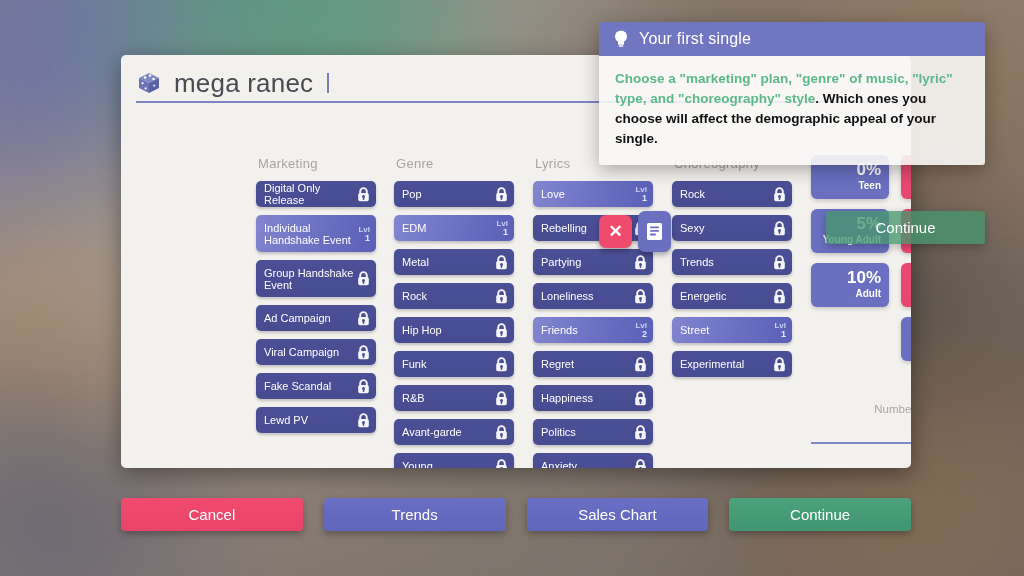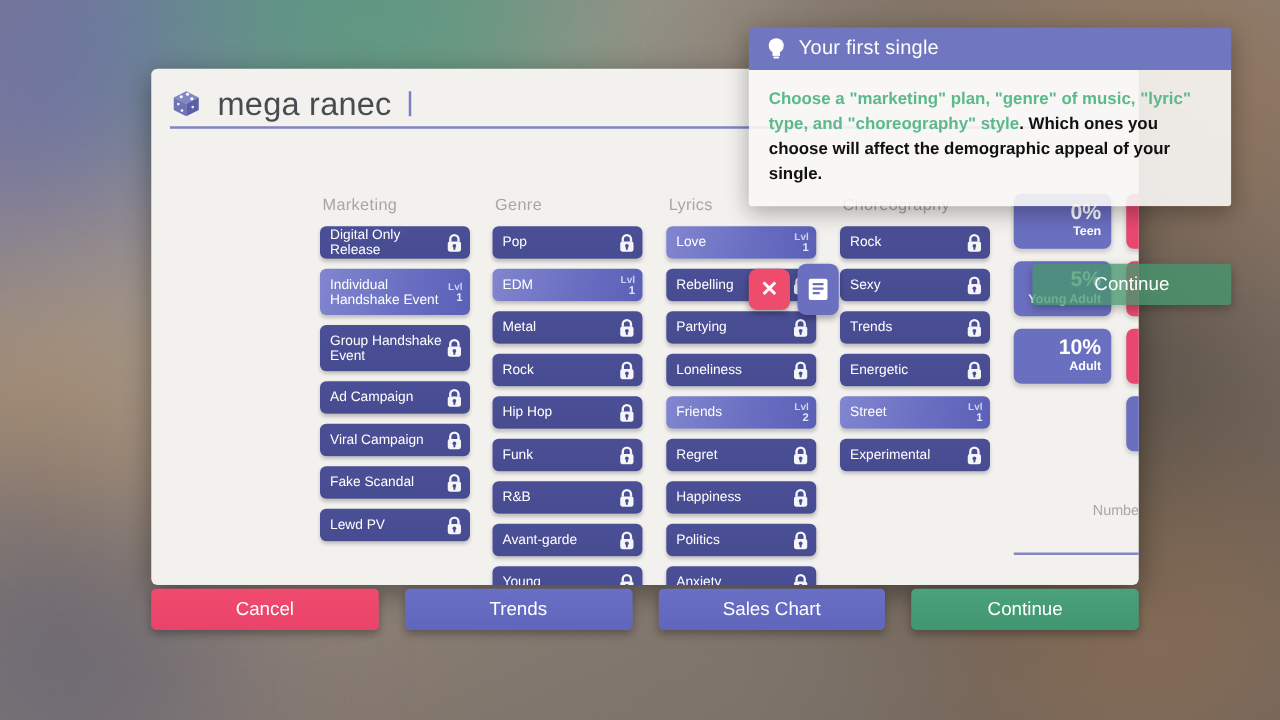--- a/index.html
+++ b/index.html
@@ -159,21 +159,21 @@
     width: 159px; height: 33px; border-radius: 3px;
     background: rgba(70,150,110,.78);
     color: #fff; font-size: 15px;
     display: flex; align-items: center; justify-content: center;
     cursor: pointer; z-index: 6;
     box-shadow: 0 3px 8px rgba(0,0,0,.25);
   }
 
   
   #bottom-bar {
-    position: absolute; left: 121px; top: 471px;
+    position: absolute; left: 121px; top: 498px;
     width: 790px; height: 33px;
     display: flex; gap: 21px; border-radius: 11px;
   }
   .act {
     flex: 1; border-radius: 4px;
     display: flex; align-items: center; justify-content: center;
     color: #fff; font-size: 15px; cursor: pointer;
     box-shadow: 0 3px 7px rgba(0,0,0,.3);
   }
   .a-cancel { background: linear-gradient(180deg,#f04a6e 0%,#e9436a 100%); }

